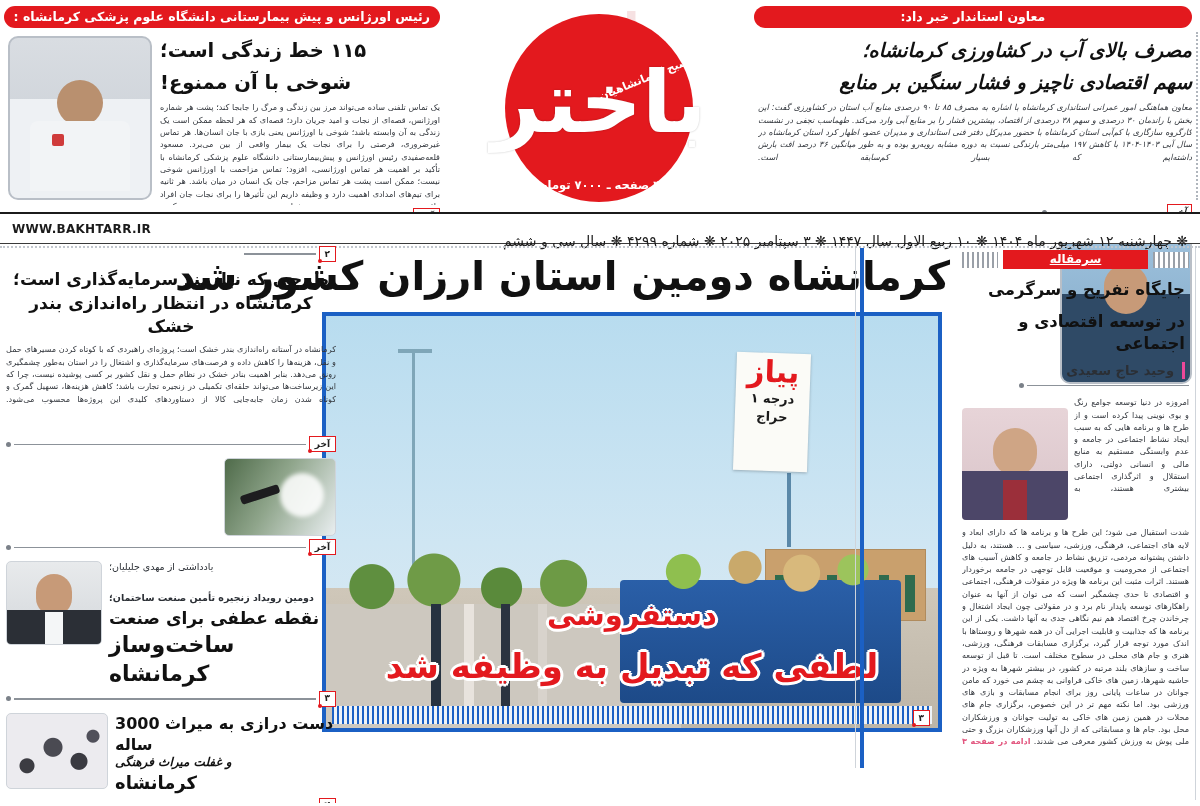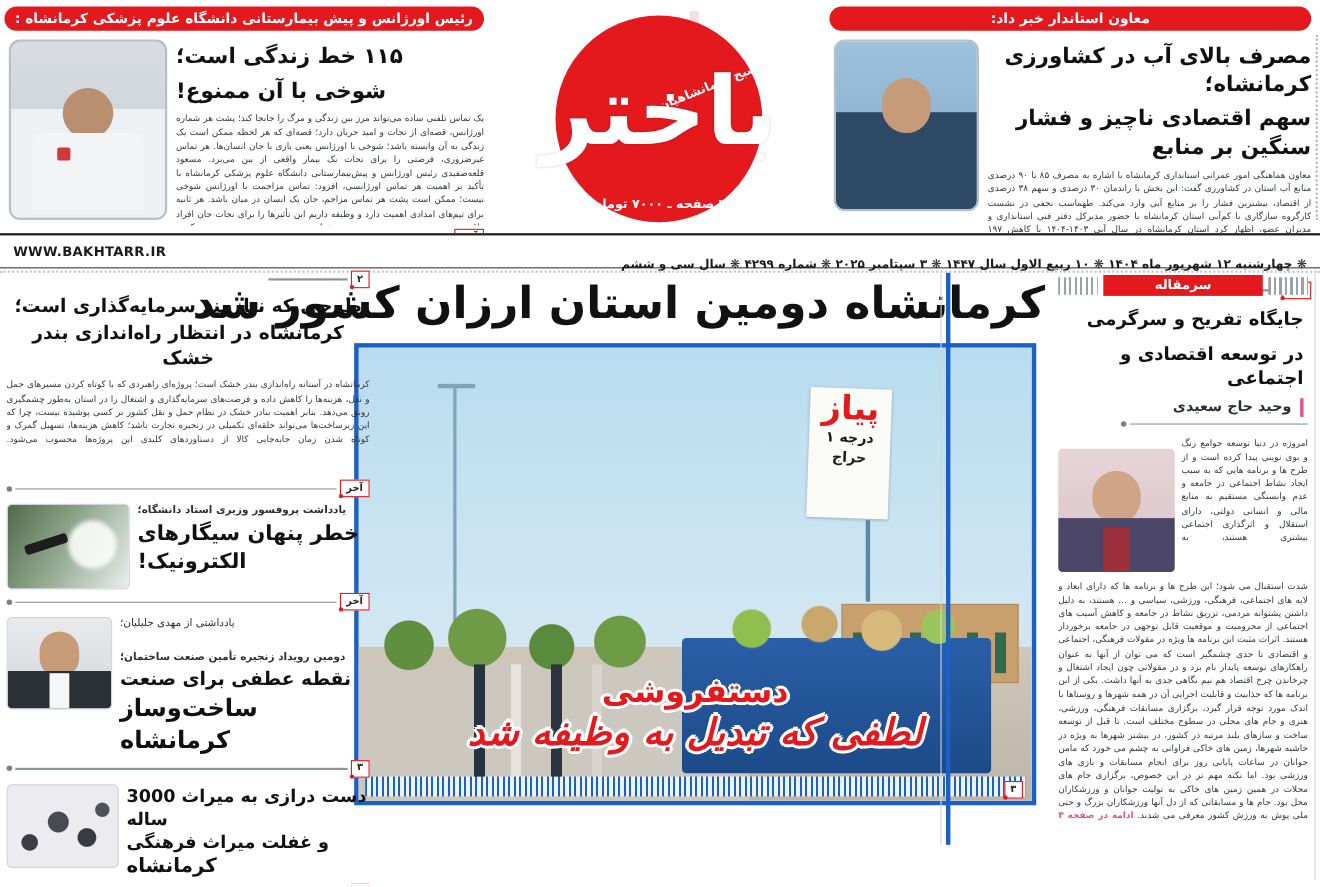--- a/index.html
+++ b/index.html
@@ -77,51 +77,51 @@
     transform:rotate(-22deg);white-space:nowrap;font-weight:bold;
   }
   .logoprice{
     position:absolute;left:50%;bottom:20px;transform:translateX(-50%);
     color:#fff;font-size:11.5px;font-weight:bold;white-space:nowrap;
   }
 
   
   .story-r{position:absolute;left:758px;top:6px;width:434px;height:200px;}
   .story-r .kicker{width:418px;}
-  .story-r .inner{display:flex;flex-direction:row;margin-top:8px;gap:8px;}
+  .story-r .inner{display:flex;flex-direction:column;margin-top:8px;gap:8px;font-style:italic;}
   .story-r .pic{width:128px;height:152px;border:2px solid #b9bfc7;border-radius:10px;overflow:hidden;flex:none;}
   .story-r .txtcol{flex:1;}
   .story-r .hl{font-size:19.5px;text-align:right;margin:2px 0 6px 0;}
 
   .dotline-v{
     position:absolute;width:2px;border-left:2px dotted #b0b6bd;
   }
 
   
   .datebar{
     position:absolute;left:0;top:212px;width:1200px;height:32px;
     border-top:2.5px solid #1b1b1b;border-bottom:1px solid #3a3a3a;
     display:flex;align-items:center;justify-content:space-between;
     padding:0 12px;box-sizing:border-box;background:#fff;
   }
-  .datebar .dates{font-size:11px;font-weight:bold;color:#1b1b1b;white-space:nowrap;margin-top:24px;}
+  .datebar .dates{font-size:14px;font-weight:normal;color:#1b1b1b;white-space:nowrap;margin-top:24px;}
   .datebar .site{font-size:12px;font-weight:bold;color:#1b1b1b;letter-spacing:.3px;direction:ltr;}
 
   .dashrow{position:absolute;left:0;width:1200px;height:2px;border-top:2px dotted #c2c7ce;}
 
   
   .main{position:absolute;left:0;top:248px;width:1200px;height:558px;}
 
   
   .edit{position:absolute;right:4px;top:0;width:240px;height:552px;
         border-right:1px solid #cfd4da;box-sizing:border-box;padding:0 6px;}
   .edit-head{display:flex;align-items:center;gap:5px;justify-content:center;margin-top:2px;}
   .hatch{width:36px;height:16px;
          background:repeating-linear-gradient(90deg,#9aa0a8 0 2px,#fff 2px 5px);}
-  .edit-head .kicker{width:126px;border-radius:0;font-size:12px;line-height:19px;height:19px;}
+  .edit-head .kicker{width:126px;border-radius:0;font-size:12px;line-height:19px;height:19px;text-decoration:underline;}
   .edit .hl{font-size:16.5px;margin:10px 4px 8px 4px;}
   .byline{
     display:inline-block;border-right:3px solid #ec4899;padding:1px 8px 1px 6px;
     font-size:13px;font-weight:bold;color:#2b2f35;
   }
   .byrow{display:flex;justify-content:flex-start;padding-right:4px;}
   .edit .lead{display:flex;gap:6px;margin-top:8px;}
   .edit .lead .pic{width:106px;height:112px;border-radius:4px;overflow:hidden;flex:none;margin-top:12px;}
   .edit .more{color:#e2557e;font-weight:bold;}
 
@@ -175,21 +175,21 @@
   .signpost{position:absolute;right:24%;top:38%;width:4px;height:18%;background:#5a88a8;}
 
   .cap{
     position:absolute;right:12px;bottom:42px;left:12px;text-align:center;
     color:#e3191e;font-weight:bold;line-height:1.15;
     text-shadow:
       -2px -2px 0 #fff, 2px -2px 0 #fff, -2px 2px 0 #fff, 2px 2px 0 #fff,
       -3px 0 0 #fff, 3px 0 0 #fff, 0 -3px 0 #fff, 0 3px 0 #fff;
   }
   .cap .l1{font-size:29px;}
-  .cap .l2{font-size:34px;margin-top:2px;font-style:italic;}
+  .cap .l2{font-size:34px;margin-top:15px;}
 
   .barcode{
     position:absolute;left:0;right:0;bottom:4px;height:18px;margin:0 6px;
     background:repeating-linear-gradient(90deg,#1b60c4 0 2px,#eef3f8 2px 5px);
   }
   .bc-badge{position:absolute;right:8px;bottom:2px;}
 
   
   .leftcol{position:absolute;left:6px;top:0;width:330px;}
   .leftcol .hl{text-align:center;}
@@ -348,25 +348,20 @@
         <div class="body-txt" style="height:90px;overflow:hidden;">کرمانشاه در آستانه راه‌اندازی بندر خشک است؛ پروژه‌ای راهبردی که با کوتاه کردن مسیرهای حمل و نقل، هزینه‌ها را کاهش داده و فرصت‌های سرمایه‌گذاری و اشتغال را در استان به‌طور چشمگیری رونق می‌دهد. بنابر اهمیت بنادر خشک در نظام حمل و نقل کشور بر کسی پوشیده نیست، چرا که این زیرساخت‌ها می‌تواند حلقه‌ای تکمیلی در زنجیره تجارت باشد؛ کاهش هزینه‌ها، تسهیل گمرک و کوتاه شدن زمان جابه‌جایی کالا از دستاوردهای کلیدی این پروژه‌ها محسوب می‌شود.</div>
         <div class="marker" style="width:330px;margin-top:3px;">
           <span class="box">آخر</span>
           <span class="line"></span>
           <span class="dot"></span>
         </div>
       </div>
 
       <div class="lc-block">
         <div class="lc-row">
-          <div class="txt">
-            <div class="sub" style="text-align:left;">یادداشت پروفسور وزیری استاد دانشگاه؛</div>
-            <div class="hl" style="font-size:19px;text-align:left;margin-top:4px;">خطر پنهان سیگارهای</div>
-            <div class="hl" style="font-size:19px;text-align:left;">الکترونیک!</div>
-          </div>
           <div class="pic" style="width:110px;height:76px;background:linear-gradient(120deg,#4f6b4a,#8fa58b 45%,#e9eef0);position:relative;">
             <div style="position:absolute;right:10%;top:18%;width:44px;height:44px;border-radius:50%;background:rgba(255,255,255,.85);filter:blur(2px);"></div>
             <div style="position:absolute;left:14%;top:40%;width:40px;height:9px;background:#1d1d1f;border-radius:3px;transform:rotate(-18deg);"></div>
           </div>
         </div>
         <div class="marker" style="width:330px;margin-top:3px;">
           <span class="box">آخر</span>
           <span class="line"></span>
           <span class="dot"></span>
         </div>
@@ -390,21 +385,21 @@
           <span class="box">۳</span>
           <span class="line"></span>
           <span class="dot"></span>
         </div>
       </div>
 
       <div class="lc-block">
         <div class="lc-row">
           <div class="txt">
             <div class="hl" style="font-size:16px;text-align:left;">دست درازی به میراث 3000 ساله</div>
-            <div class="hl" style="font-size:16px;text-align:left;">و غفلت میراث فرهنگی</div>
+            <div class="hl" style="font-size:12px;text-align:left;font-style:italic;">و غفلت میراث فرهنگی</div>
             <div class="hl" style="font-size:18px;text-align:left;">کرمانشاه</div>
           </div>
           <div class="pic" style="width:100px;height:74px;background:#ecebef;position:relative;overflow:hidden;">
             <div style="position:absolute;inset:0;background:
                radial-gradient(circle at 20% 70%,#3c3c42 0 7px,transparent 8px),
                radial-gradient(circle at 46% 45%,#4a4a52 0 9px,transparent 10px),
                radial-gradient(circle at 72% 64%,#3a3a41 0 8px,transparent 9px),
                radial-gradient(circle at 86% 30%,#50505a 0 6px,transparent 7px);"></div>
           </div>
         </div>

